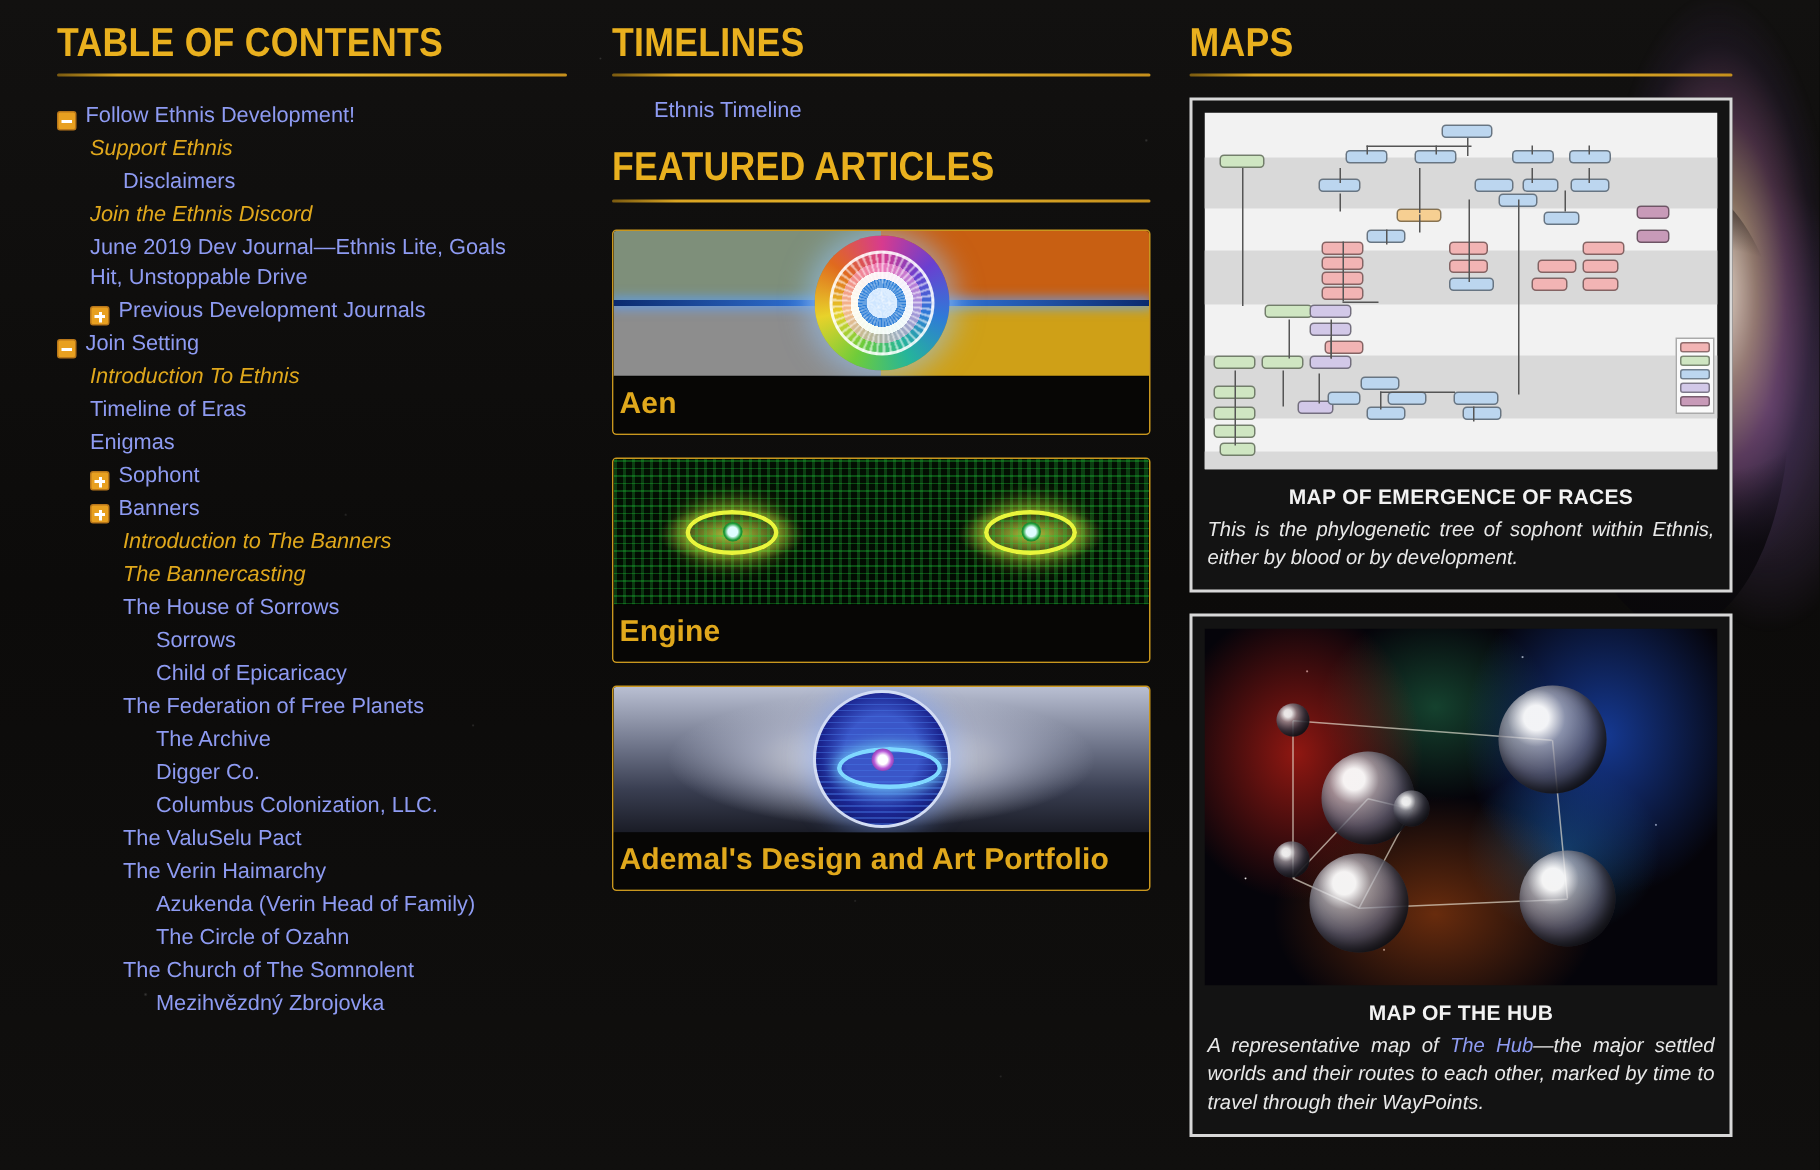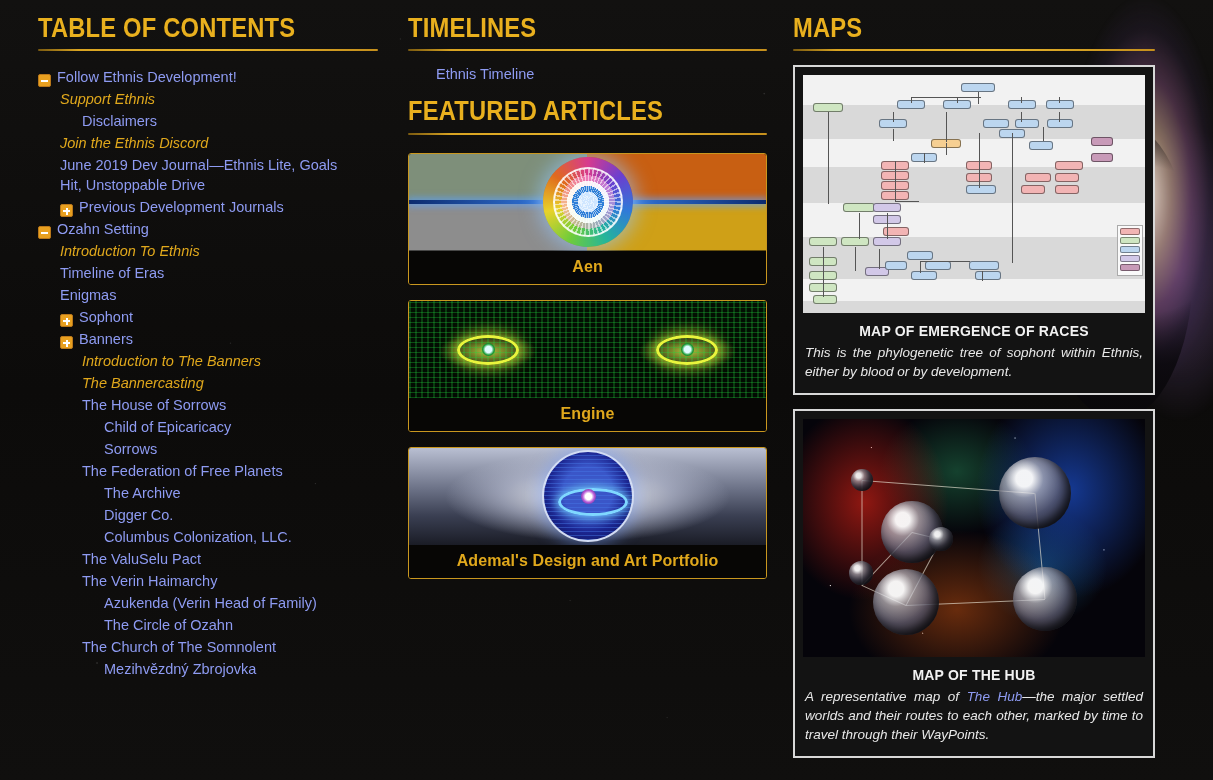--- a/index.html
+++ b/index.html
@@ -145,22 +145,21 @@
     margin-bottom: 15px;
     background: #000;
     cursor: pointer;
   }
   .fcard-img { height: 97px; position: relative; overflow: hidden; }
   .fcard-cap {
     background: #070605;
     color: #e0a81c;
     font-family: "Liberation Sans Narrow", "Liberation Sans", sans-serif;
     font-weight: 700;
-    font-size: 16px;
-    text-align: center;
+    font-size: 20px;
     padding: 7px 4px 8px;
     letter-spacing: .1px;
   }
 
   
   .art-aen {
     background:
       linear-gradient(to right, #7e8f7a 0 50%, #c85f12 50% 100%) 0 0 / 100% 50% no-repeat,
       linear-gradient(to right, #8d8d8d 0 50%, #cfa017 50% 100%) 0 100% / 100% 50% no-repeat;
   }
@@ -380,21 +379,21 @@
         </div>
         <div class="toc-row">
           <a class="toc-link ind-1 wrap">June 2019 Dev Journal—Ethnis Lite, Goals Hit, Unstoppable Drive</a>
         </div>
         <div class="toc-row gap">
           <span class="tog plus ind-tog-1"></span>
           <a class="toc-link">Previous Development Journals</a>
         </div>
         <div class="toc-row gap">
           <span class="tog ind-tog-0"></span>
-          <a class="toc-link">Ozahn Setting</a>
+          <a class="toc-link">Join Setting</a>
         </div>
         <div class="toc-row">
           <a class="toc-link gold ind-1">Introduction To Ethnis</a>
         </div>
         <div class="toc-row">
           <a class="toc-link ind-1">Timeline of Eras</a>
         </div>
         <div class="toc-row">
           <a class="toc-link ind-1">Enigmas</a>
         </div>
@@ -409,24 +408,24 @@
         <div class="toc-row">
           <a class="toc-link gold ind-2">Introduction to The Banners</a>
         </div>
         <div class="toc-row">
           <a class="toc-link gold ind-2">The Bannercasting</a>
         </div>
         <div class="toc-row">
           <a class="toc-link ind-2">The House of Sorrows</a>
         </div>
         <div class="toc-row">
+          <a class="toc-link ind-3">Sorrows</a>
+        </div>
+        <div class="toc-row">
           <a class="toc-link ind-3">Child of Epicaricacy</a>
-        </div>
-        <div class="toc-row">
-          <a class="toc-link ind-3">Sorrows</a>
         </div>
         <div class="toc-row gap">
           <a class="toc-link ind-2">The Federation of Free Planets</a>
         </div>
         <div class="toc-row">
           <a class="toc-link ind-3">The Archive</a>
         </div>
         <div class="toc-row">
           <a class="toc-link ind-3">Digger Co.</a>
         </div>

